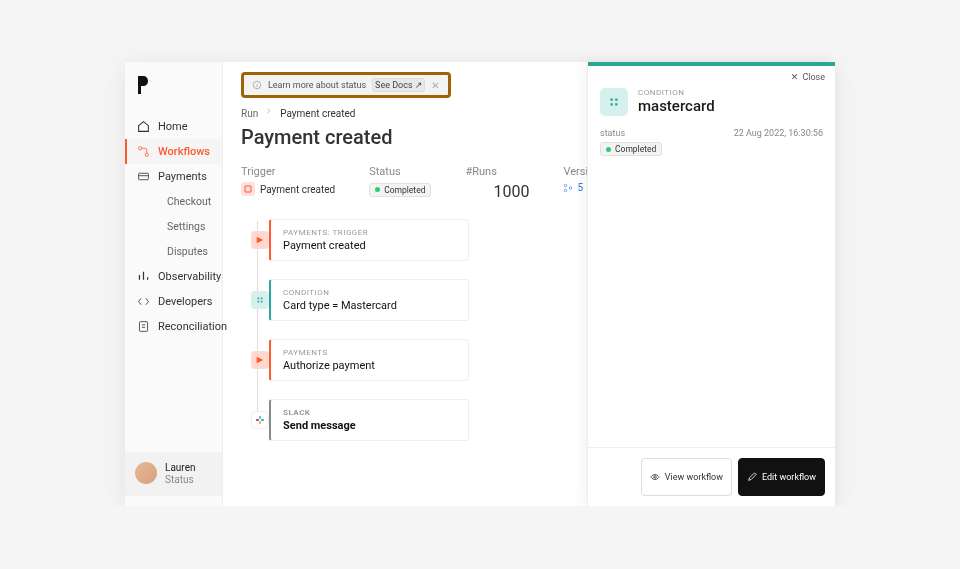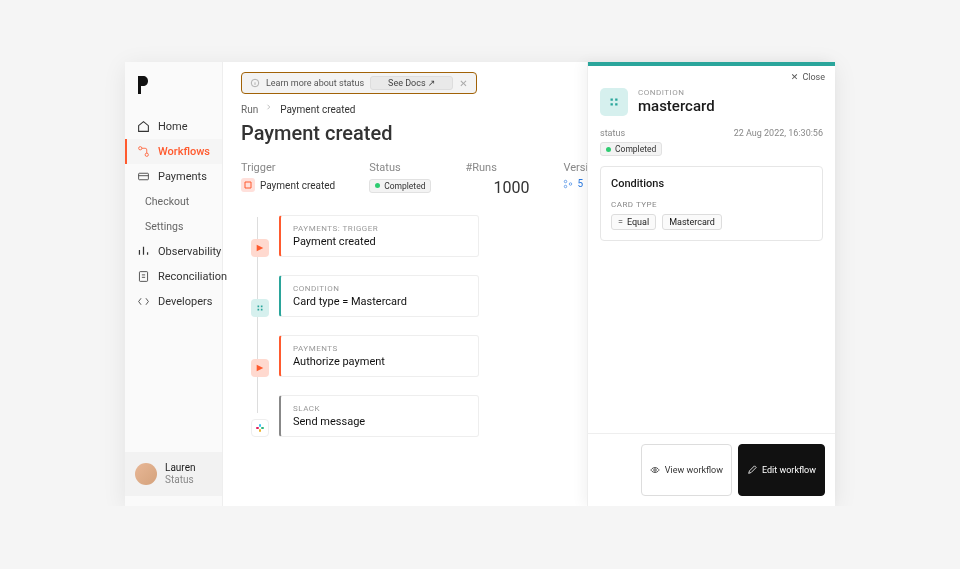--- a/index.html
+++ b/index.html
@@ -45,30 +45,29 @@
       border-left: 2px solid transparent;
     }
     .nav-item.active {
       color: #ff5a2e;
       background: #f5f5f5;
       border-left-color: #ff5a2e;
       font-weight: 500;
     }
     .nav-item svg, .nav-item .icon-sq { flex-shrink: 0; width: 13px; height: 13px; }
     .nav-sub {
-      padding-left: 18px;
+      padding-left: 40px;
       color: #666;
       font-size: 10.5px;
     }
     .user-block {
       margin-top: auto;
       padding: 10px;
       display: flex;
       gap: 8px;
-      align-items: center;
       background: #f2f2f2;
     }
     .avatar {
       width: 22px; height: 22px;
       border-radius: 50%;
       background: linear-gradient(135deg,#e8b796,#d4a27c);
     }
     .user-info { font-size: 10px; line-height: 1.2; }
     .user-info .org { color: #888; }
 
@@ -78,32 +77,32 @@
       padding: 10px 18px;
       overflow: hidden;
       font-size: 11px;
       color: #333;
     }
     .banner {
       display: inline-flex;
       align-items: center;
       gap: 6px;
       background: #f3f3f3;
-      border: 1px solid #a16207;
+      border: 3px solid #a16207;
       border-radius: 4px;
       padding: 3px 8px;
       font-size: 9px;
       color: #555;
       margin-bottom: 10px;
     }
     .banner .link-chip {
       background: #e9e9e9;
       border: 1px solid #ddd;
       border-radius: 3px;
-      padding: 1px 17px;
+      padding: 1px 2px;
       color: #444;
     }
     .crumbs {
       display: flex;
       align-items: flex-start;
       gap: 8px;
       font-size: 10px;
       color: #666;
       margin-bottom: 6px;
     }
@@ -167,22 +166,22 @@
 
     .timeline { position: relative; padding-left: 10px; }
     .timeline-line {
       position: absolute;
       left: 16px; top: 2px; bottom: 24px;
       width: 1px;
       background: #ddd;
     }
     .step {
       display: flex;
-      align-items: flex-end;
-      gap: 10px;
+      align-items: center;
+      gap: 0;
       margin-bottom: 18px;
     }
     .step-icon {
       width: 18px; height: 18px;
       border-radius: 4px;
       display:flex;align-items:center;justify-content:center;
       flex-shrink:0;
       z-index:1;
     }
     .step-icon.orange { background:#ffd9cf; color:#ff5a2e;}
@@ -282,21 +281,21 @@
     .detail-footer {
       margin-top: auto;
       border-top: 1px solid #eee;
       padding: 10px;
       display: flex;
       gap: 6px;
       justify-content: flex-end;
     }
     .btn {
       font-size: 9px;
-      padding: 20px 8px;
+      padding: 13px 8px;
       border-radius: 4px;
       display:inline-flex;align-items:center;gap:5px;
       cursor:pointer;
     }
     .btn.secondary { background:#fff;border:1px solid #ddd;color:#333;}
     .btn.primary { background:#111;color:#fff;border:1px solid #111;}
   </style>
 </head>
 <body>
 
@@ -327,38 +326,41 @@
           <path d="M2 7h12" stroke="currentColor"></path>
         </svg>
       <span>Payments</span>
     </div>
     <div class="nav-item nav-sub">
       <span>Checkout</span>
     </div>
     <div class="nav-item nav-sub">
       <span>Settings</span>
     </div>
+    <div class="nav-item nav-sub">
+      <span>Disputes</span>
+    </div>
     <div class="nav-item">
       <svg viewBox="0 0 16 16">
           <path d="M3 12V6M8 12V2M13 12V9" stroke="currentColor" stroke-width="1.5"></path>
         </svg>
       <span>Observability</span>
+    </div>
+    <div class="nav-item">
+      <svg viewBox="0 0 16 16">
+          <path d="M5 4L2 8l3 4M11 4l3 4-3 4" fill="none" stroke="currentColor"></path>
+        </svg>
+      <span>Developers</span>
     </div>
     <div class="nav-item">
       <svg viewBox="0 0 16 16">
           <rect x="3" y="2" width="10" height="12" rx="1" fill="none" stroke="currentColor"></rect>
           <path d="M6 6h4M6 9h4" stroke="currentColor"></path>
         </svg>
       <span>Reconciliation</span>
-    </div>
-    <div class="nav-item">
-      <svg viewBox="0 0 16 16">
-          <path d="M5 4L2 8l3 4M11 4l3 4-3 4" fill="none" stroke="currentColor"></path>
-        </svg>
-      <span>Developers</span>
     </div>
 
     <div class="user-block">
       <div class="avatar"></div>
       <div class="user-info">
         <div>Lauren</div>
         <div class="org">Status</div>
       </div>
     </div>
   </aside>
@@ -474,21 +476,21 @@
 
       <div class="step">
         <div class="step-icon slack">
           <svg width="12" height="12" viewBox="0 0 12 12">
               <rect x="2" y="5" width="3" height="2" rx="1" fill="#e01e5a"></rect>
               <rect x="5" y="2" width="2" height="3" rx="1" fill="#36c5f0"></rect>
               <rect x="7" y="5" width="3" height="2" rx="1" fill="#2eb67d"></rect>
               <rect x="5" y="7" width="2" height="3" rx="1" fill="#ecb22e"></rect>
             </svg>
         </div>
-        <div class="step-card" style="border-left-color:#888;">
+        <div class="step-card" style="border-left-color:#888;font-weight:bold;">
           <div class="kicker">SLACK</div>
           <div class="name">Send message</div>
         </div>
       </div>
 
     </div>
   </main>
 
   <aside class="detail-panel">
     <div class="detail-topbar"></div>
@@ -513,33 +515,20 @@
       <div>
         <div>status</div>
         <span class="status-chip">
           <span class="dot"></span>
           <span>Completed</span>
         </span>
       </div>
       <div>22 Aug 2022, 16:30:56</div>
     </div>
 
-    <div class="conditions-box">
-      <div class="title">Conditions</div>
-      <div class="cond-field">
-        <div class="label">CARD TYPE</div>
-        <div class="cond-row">
-          <span class="cond-chip">
-            <span style="font-size:9px;">=</span>
-            <span>Equal</span>
-          </span>
-          <span class="cond-val">Mastercard</span>
-        </div>
-      </div>
-    </div>
 
     <div class="detail-footer">
       <div class="btn secondary">
         <svg width="10" height="10" viewBox="0 0 12 12">
             <path d="M1 6s2-3 5-3 5 3 5 3-2 3-5 3-5-3-5-3z" fill="none" stroke="currentColor"></path>
             <circle cx="6" cy="6" r="1.5" fill="none" stroke="currentColor"></circle>
           </svg>
         <span>View workflow</span>
       </div>
       <div class="btn primary">

